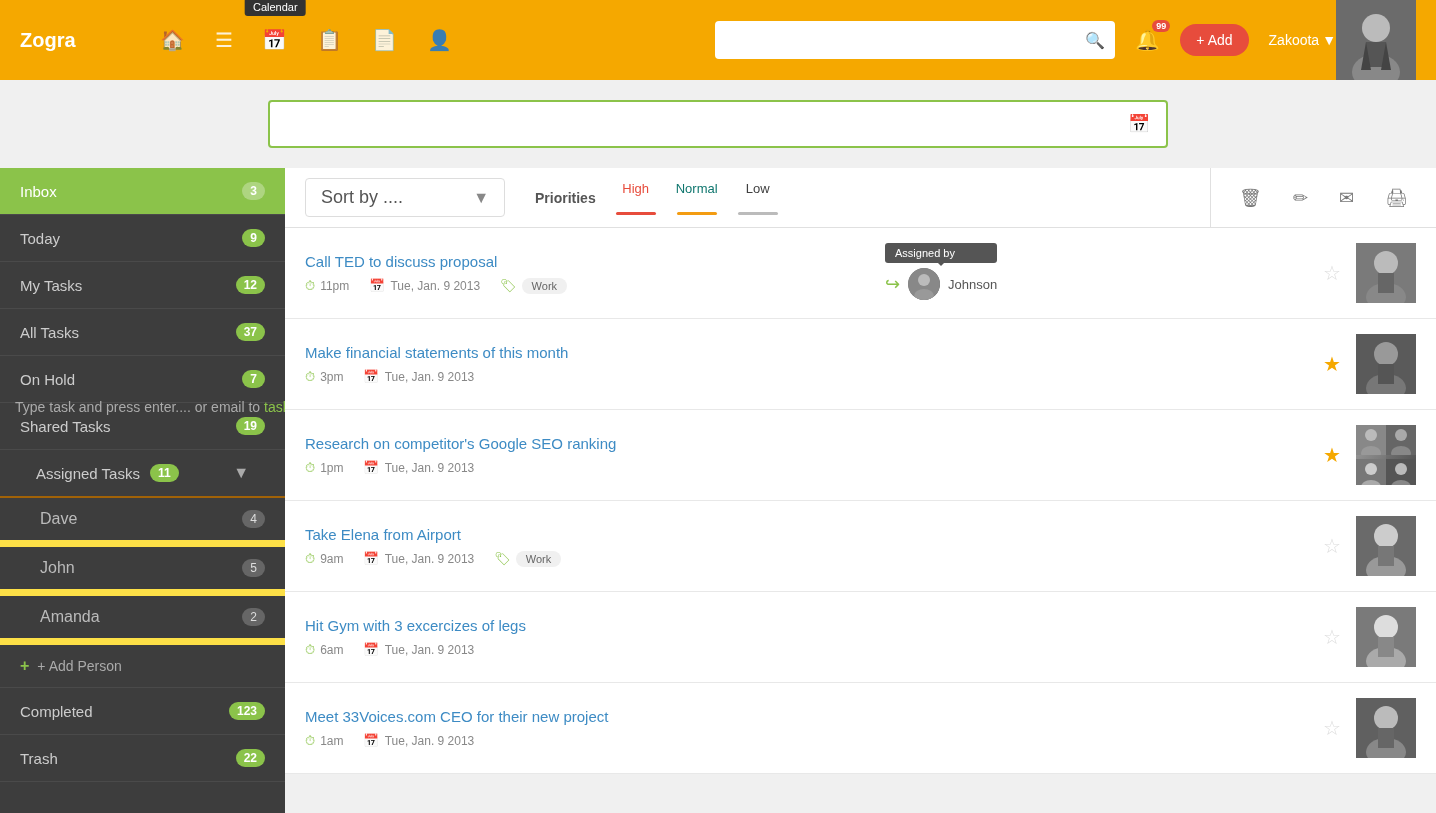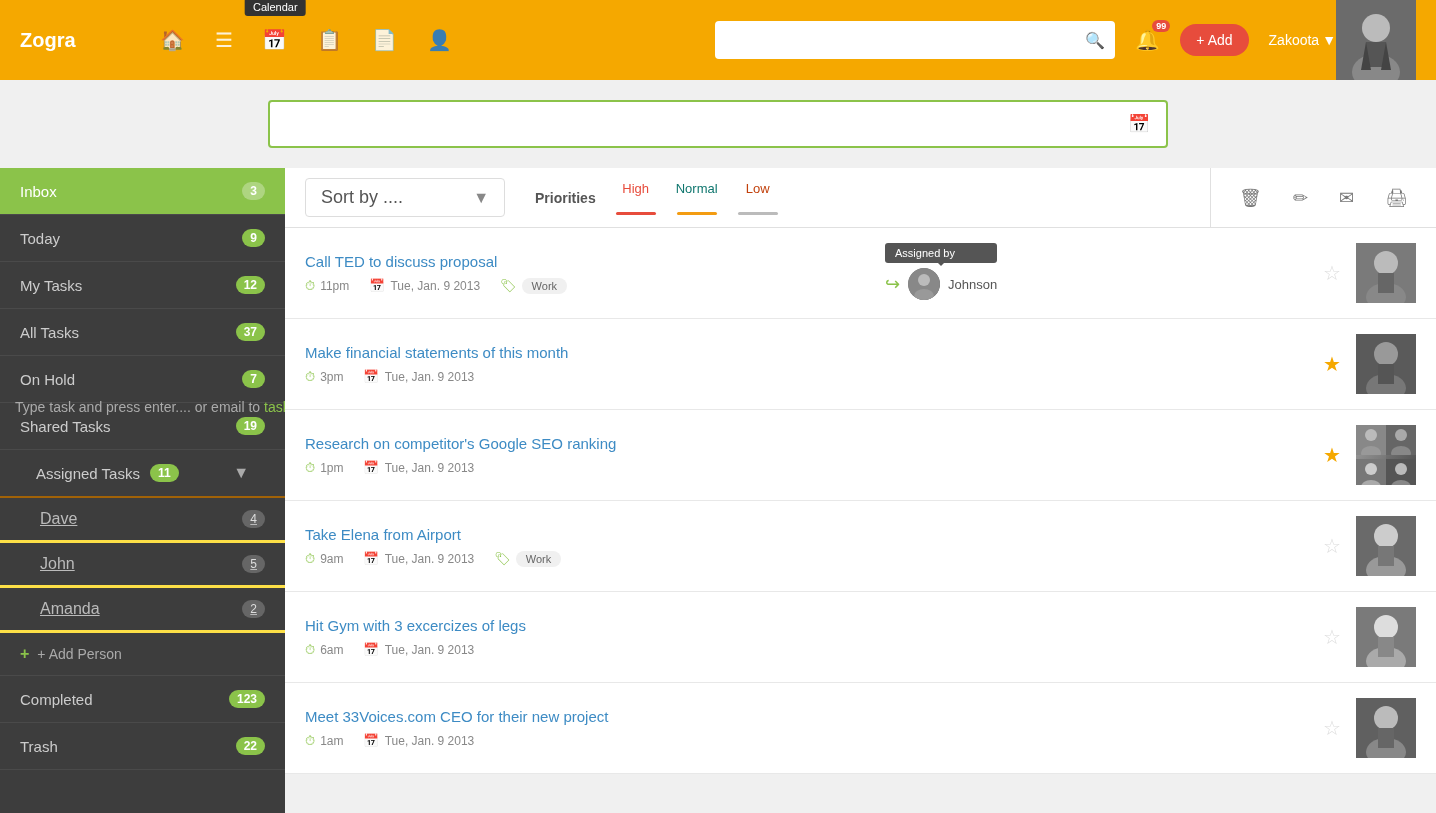--- a/index.html
+++ b/index.html
@@ -190,22 +190,21 @@
     .sidebar-item.active .sidebar-badge {
       background: rgba(255,255,255,0.3);
     }
     .sidebar-sub-item {
       display: flex;
       align-items: center;
       justify-content: space-between;
       padding: 12px 20px 12px 40px;
       color: #bbb;
       cursor: pointer;
-      border-bottom: 3px solid #fde047;
-      text-decoration: underline;
+      border-bottom: 7px solid #fde047;
     }
     .sidebar-badge-gray {
       background: #666;
       color: #ddd;
       border-radius: 12px;
       padding: 2px 8px;
       font-size: 12px;
     }
     .add-person-btn {
       display: flex;
@@ -278,21 +277,21 @@
     .priority-btn {
       display: flex;
       flex-direction: column;
       align-items: center;
       gap: 16px;
       cursor: pointer;
       font-size: 13px;
     }
     .priority-btn.high { color: #e74c3c; }
     .priority-btn.normal { color: #0f766e; }
-    .priority-btn.low { color: #c2410c; }
+    .priority-btn.low { color: #404040; }
     .priority-line {
       height: 3px;
       width: 40px;
       border-radius: 2px;
     }
     .priority-line.high { background: #e74c3c; }
     .priority-line.normal { background: #f39c12; }
     .priority-line.low { background: #bbb; }
     .toolbar-actions {
       display: flex;

